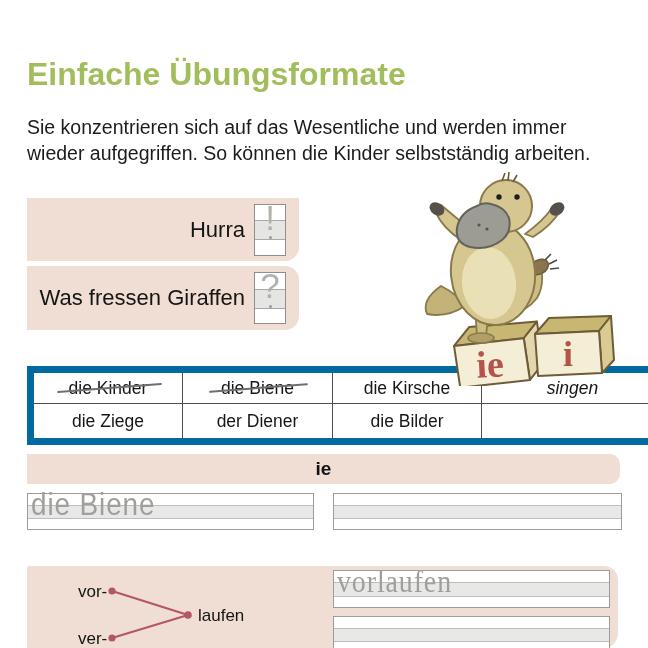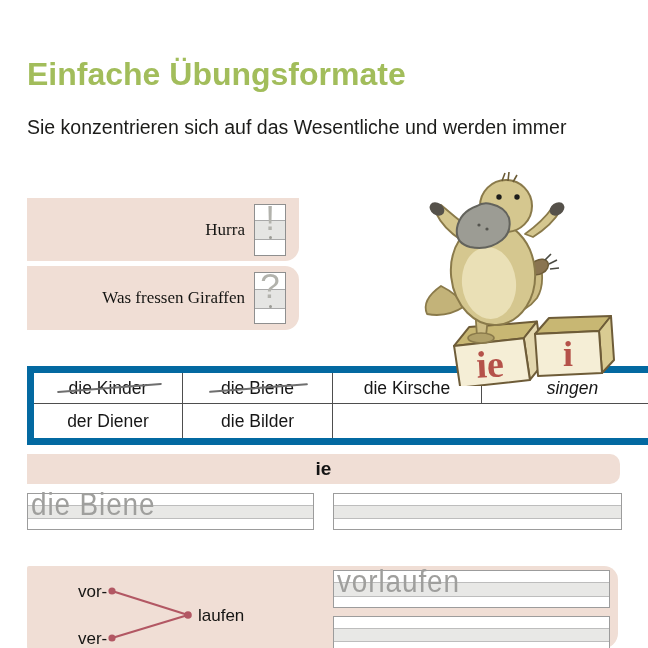--- a/index.html
+++ b/index.html
@@ -9,21 +9,21 @@
   
   #title{position:absolute;left:27px;top:18px;margin:0;font-size:32px;font-weight:bold;color:#a2bd5b;}
   #intro{position:absolute;left:27px;top:76px;width:606px;font-size:19.5px;line-height:26px;color:#1c1c1a;}
 
   
   .pinkbox{position:absolute;background:#f0ded5;box-sizing:border-box;}
   #ex1{left:27px;top:160px;width:272px;height:63px;border-radius:0 0 14px 0;
        display:flex;align-items:center;justify-content:flex-end;gap:9px;padding-right:13px;}
   #ex2{left:27px;top:228px;width:272px;height:64px;border-radius:0 14px 14px 0;
        display:flex;align-items:center;justify-content:flex-end;gap:9px;padding-right:13px;padding-left:24px;}
-  .ex-label{font-size:17px;color:#151513;white-space:nowrap;font-family:Liberation Serif, serif;}
+  .ex-label{font-size:22px;color:#151513;white-space:nowrap;}
 
   
   .minibox{position:relative;width:32px;height:52px;background:#fff;border:1.5px solid #8f8f8f;
            box-sizing:border-box;flex:0 0 auto;}
   .minibox .band{position:absolute;left:0;right:0;top:31%;height:36%;background:#e5e5e3;
                  border-top:1px solid #a9a9a9;border-bottom:1px solid #a9a9a9;}
   .minibox .glyph{position:absolute;left:0;right:0;top:-5px;text-align:center;font-size:35px;
                   line-height:1.05;color:#b2b2ac;}
   .minibox .gdot{position:absolute;left:48%;top:63%;width:3px;height:3px;border-radius:50%;background:#9b9b95;}
 
@@ -45,21 +45,21 @@
           font-size:19px;font-weight:bold;color:#141414;}
 
   
   .writebox{position:absolute;background:#fff;border:1px solid #9c9c9c;box-sizing:border-box;}
   .writebox .band{position:absolute;left:0;right:0;top:31%;height:36%;background:#e8e8e6;
                   border-top:1px solid #bdbdbd;border-bottom:1px solid #bdbdbd;}
   .trace{position:absolute;left:3px;top:-6px;font-size:31px;line-height:1.1;color:#9f9f9d;
          letter-spacing:1px;transform:scaleX(0.9);transform-origin:left top;white-space:nowrap;}
   #wb1{left:27px;top:455px;width:287px;height:37px;}
   #wb2{left:333px;top:455px;width:289px;height:37px;}
-  #wb3{left:333px;top:532px;width:277px;height:38px;z-index:3;}
+  #wb3{left:333px;top:532px;width:277px;height:38px;z-index:3;font-family:Liberation Serif, serif;}
   #wb4{left:333px;top:578px;width:277px;height:37px;z-index:3;}
 
   
   #prefix-box{position:absolute;left:27px;top:528px;width:591px;height:83px;background:#f0ded5;
               border-radius:2px 14px 16px 2px;}
   #prefix-box .word{position:absolute;font-size:17px;color:#151513;}
   #p1{left:51px;top:16px;}
   #p2{left:51px;top:63px;}
   #stem{left:171px;top:40px;}
   #connector{position:absolute;left:75px;top:18px;width:125px;height:62px;}
@@ -69,20 +69,21 @@
 </style>
 </head>
 <body>
 
 <div id="page">
 
   <h1 id="title">Einfache Übungsformate</h1>
 
   <div id="intro">
     <div>Sie konzentrieren sich auf das Wesentliche und werden immer</div>
+    <div>wieder aufgegriffen. So können die Kinder selbstständig arbeiten.</div>
   </div>
 
   <div id="ex1" class="pinkbox">
     <span class="ex-label">Hurra</span>
     <span class="minibox">
       <span class="band"></span>
       <span class="glyph">!</span>
       <span class="gdot"></span>
     </span>
   </div>
@@ -101,20 +102,23 @@
         <span class="ct">die Kinder</span>
       </div>
     <div class="cell struck">
         <span class="ct">die Biene</span>
       </div>
     <div class="cell">
         <span class="ct">die Kirsche</span>
       </div>
     <div class="cell">
         <span class="ct">singen</span>
+      </div>
+    <div class="cell">
+        <span class="ct">die Ziege</span>
       </div>
     <div class="cell">
         <span class="ct">der Diener</span>
       </div>
     <div class="cell">
         <span class="ct">die Bilder</span>
       </div>
   </div>
 
   <div id="ie-bar" class="pinkbox">ie</div>

